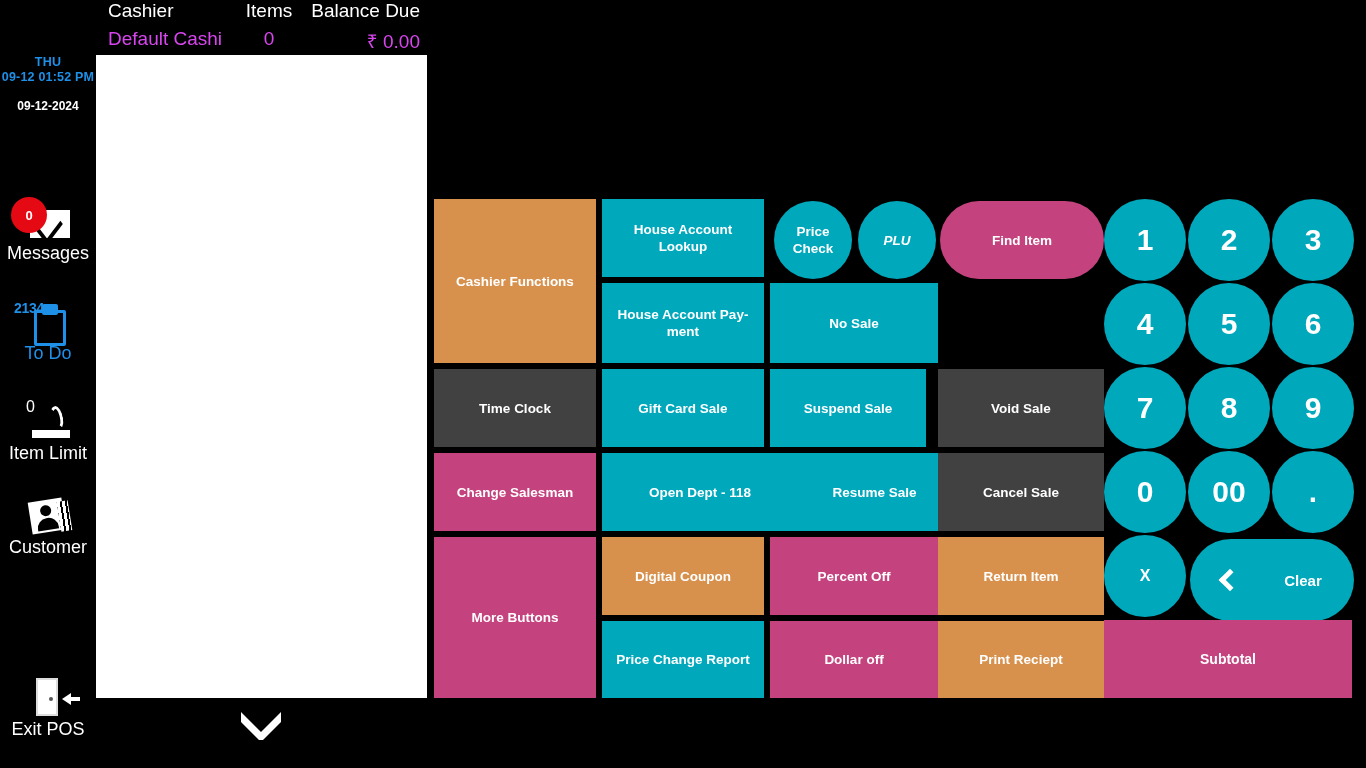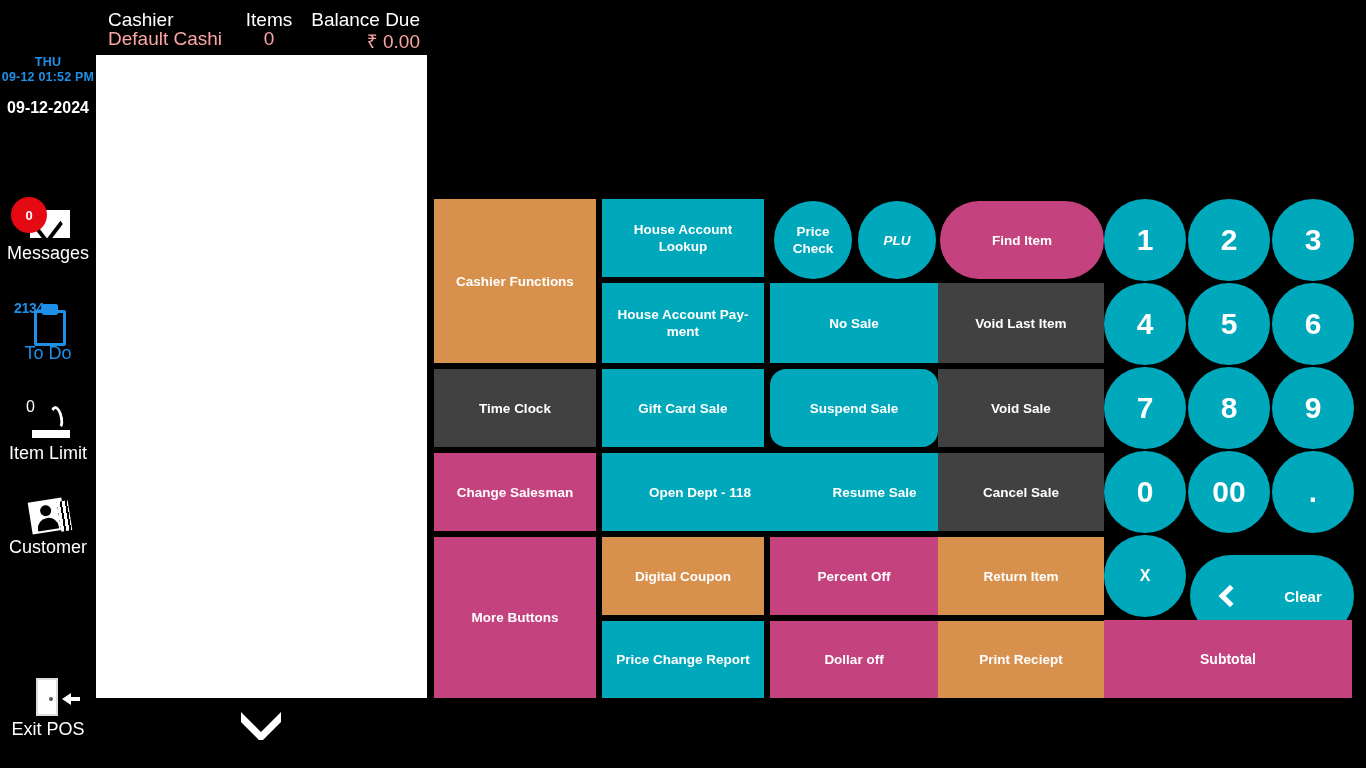--- a/index.html
+++ b/index.html
@@ -16,21 +16,21 @@
   #sidebar {
     position: absolute; left: 0; top: 0; width: 96px; height: 768px;
     background: #000;
   }
   .clock-block { position: absolute; left: 0; top: 55px; width: 96px; text-align: center; }
   .clock-day, .clock-time {
     color: #1e90e8; font-size: 12.5px; font-weight: bold; line-height: 15px;
     letter-spacing: .2px;
   }
   .clock-date {
-    color: #ffffff; font-size: 16px; font-weight: bold; margin-top: 14px;
+    color: #ffffff; font-size: 12px; font-weight: bold; margin-top: 14px;
   }
 
   .side-item {
     position: absolute; left: 0; width: 96px; text-align: center;
     color: #fff; cursor: pointer;
   }
   .side-label { font-size: 18px; line-height: 18px; display: block; }
   .side-label.blue { color: #1e90e8; }
   .icon-wrap { position: relative; width: 96px; height: 48px; }
 
@@ -117,22 +117,22 @@
     content: ""; position: absolute; left: 9px; top: -2px; width: 9px; height: 4px; background: #fff;
   }
   .exit-label { color: #ffffff; }
 
   
   #header {
     position: absolute; left: 96px; top: 0; width: 332px; height: 55px;
     background: #000; color: #fff;
   }
   .hdr-row { position: absolute; left: 0; width: 332px; display: flex; }
-  .hdr-top { top: 9px; }
-  .hdr-bot { top: 28px; color: #fca5a5; }
+  .hdr-top { top: 0; }
+  .hdr-bot { top: 28px; color: #d946ef; }
   .hdr-cell { font-size: 19px; font-weight: 400; }
   .hc-cashier { width: 136px; padding-left: 12px; text-align: left; }
   .hc-items   { width: 74px; text-align: center; }
   .hc-balance { width: 118px; text-align: right; padding-right: 4px; }
 
   
   #receipt {
     position: absolute; left: 96px; top: 55px; width: 331px; height: 643px;
     background: #fff;
   }
@@ -263,27 +263,26 @@
     <div class="btn teal" style="left:168px; top:0px;   width:162px; height:78px;">House Account Lookup</div>
     <div class="btn teal" style="left:168px; top:84px;  width:162px; height:80px;">House Account Pay-ment</div>
     <div class="btn teal" style="left:168px; top:170px; width:162px; height:78px;">Gift Card Sale</div>
     <div class="btn teal" style="left:168px; top:254px; width:196px; height:78px;">Open Dept - 118</div>
     <div class="btn orange" style="left:168px; top:338px; width:162px; height:78px;">Digital Coupon</div>
     <div class="btn teal circle" style="left:340px; top:2px; width:78px; height:78px;">Price Check</div>
 
     <div class="btn teal" style="left:168px; top:422px; width:162px; height:77px;">Price Change Report</div>
     <div class="btn teal circle" style="left:424px; top:2px; width:78px; height:78px;font-style:italic;">PLU</div>
     <div class="btn teal" style="left:336px; top:84px;  width:168px; height:80px;">No Sale</div>
-    <div class="btn teal" style="left:336px; top:170px; width:168px; height:78px;border-radius:16px;">Suspend Sale</div>
+    <div class="btn teal" style="left:336px; top:170px; width:156px; height:78px;">Suspend Sale</div>
     <div class="btn teal" style="left:336px; top:254px; width:168px; height:78px;padding-left:47px;">Resume Sale</div>
     <div class="btn pink" style="left:336px; top:338px; width:168px; height:78px;">Percent Off</div>
     <div class="btn pink" style="left:336px; top:422px; width:168px; height:77px;">Dollar off</div>
 
     <div class="btn pink pill" style="left:506px; top:2px; width:164px; height:78px;">Find Item</div>
-    <div class="btn gray" style="left:504px; top:84px;  width:166px; height:80px;">Void Last Item</div>
     <div class="btn gray" style="left:504px; top:170px; width:166px; height:78px;">Void Sale</div>
     <div class="btn gray" style="left:504px; top:254px; width:166px; height:78px;">Cancel Sale</div>
     <div class="btn orange" style="left:504px; top:338px; width:166px; height:78px;">Return Item</div>
     <div class="btn orange" style="left:504px; top:422px; width:166px; height:77px;">Print Reciept</div>
   </div>
 
   <div id="keypad">
     <div class="key" style="left:0px;  top:0px;   width:82px; height:82px;">1</div>
     <div class="key" style="left:84px; top:0px;   width:82px; height:82px;">2</div>
     <div class="key" style="left:168px;top:0px;   width:82px; height:82px;">3</div>
@@ -294,21 +293,21 @@
 
     <div class="key" style="left:0px;  top:168px; width:82px; height:82px;">7</div>
     <div class="key" style="left:84px; top:168px; width:82px; height:82px;">8</div>
     <div class="key" style="left:168px;top:168px; width:82px; height:82px;">9</div>
 
     <div class="key" style="left:0px;  top:252px; width:82px; height:82px;">0</div>
     <div class="key" style="left:84px; top:252px; width:82px; height:82px;">00</div>
     <div class="key" style="left:168px;top:252px; width:82px; height:82px;">.</div>
 
     <div class="key small" style="left:0px; top:336px; width:82px; height:82px;">X</div>
-    <div class="key pillkey" style="left:86px; top:356px; width:164px; height:82px;gap:32px;">
+    <div class="key pillkey" style="left:86px; top:340px; width:164px; height:82px;gap:32px;">
       <span class="chev-left"></span>
       <span class="key-clear">Clear</span>
     </div>
   </div>
 
   <div id="subtotal-button">Subtotal</div>
 
 </div>
 
 </body></html>

